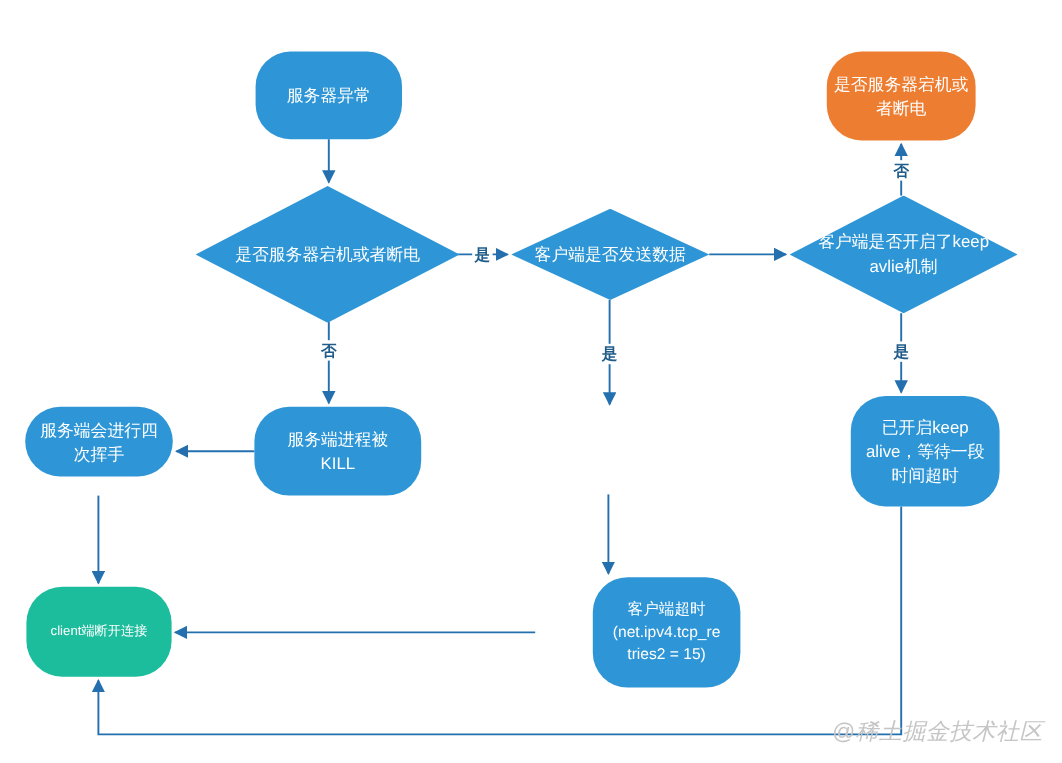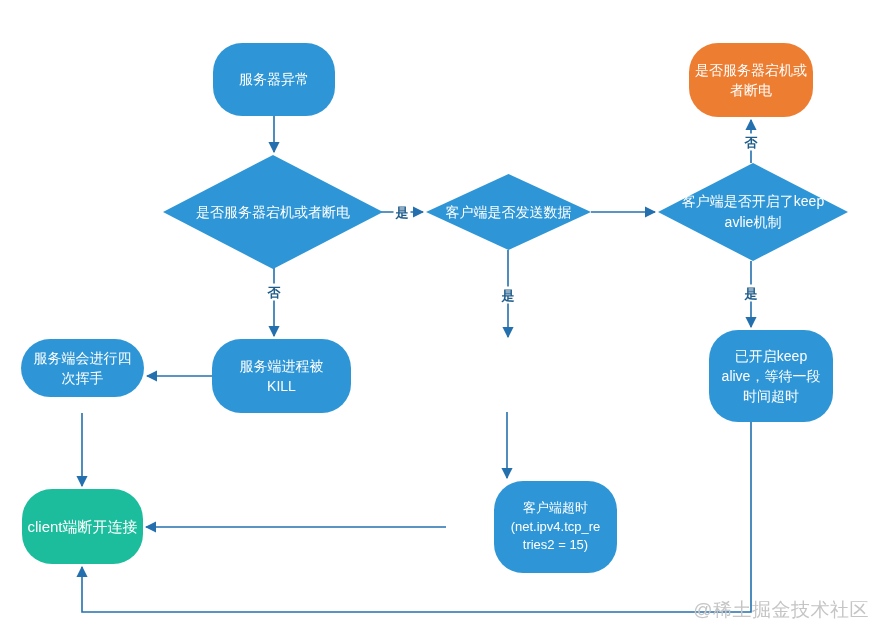--- a/index.html
+++ b/index.html
@@ -47,21 +47,21 @@
     white-space: pre-line;
     padding: 3px 5px;
     border-radius: 29px;
   }
   .node.rect-blue { background: var(--node-blue); }
   .node.rect-orange { background: var(--node-orange); }
   .node.stadium-green {
     background: var(--node-green);
     border-radius: 30px;
     white-space: nowrap;
-    font-size: 15px;
+    font-size: 11px;
     padding: 0;
   }
   .node.small-text { font-size: 13px; padding: 3px 2px; }
   .diamond-wrap {
     position: absolute;
     z-index: 2;
   }
   .diamond-bg {
     position: absolute;
     inset: 0;
@@ -92,20 +92,21 @@
     padding: 2px 2px;
   }
   .watermark {
     position: absolute;
     z-index: 3;
     right: 16px;
     bottom: 13px;
     color: var(--watermark-gray);
     font-size: 19px;
     letter-spacing: 0.5px;
+    font-style: italic;
   }
 </style>
 </head>
 <body>
 
 <div class="canvas">
 
   <svg class="edges-svg" viewBox="0 0 885 636">
     <defs>
       <marker id="arrowhead" markerWidth="7" markerHeight="7" viewBox="0 0 10 10" refX="9" refY="5" orient="auto">

